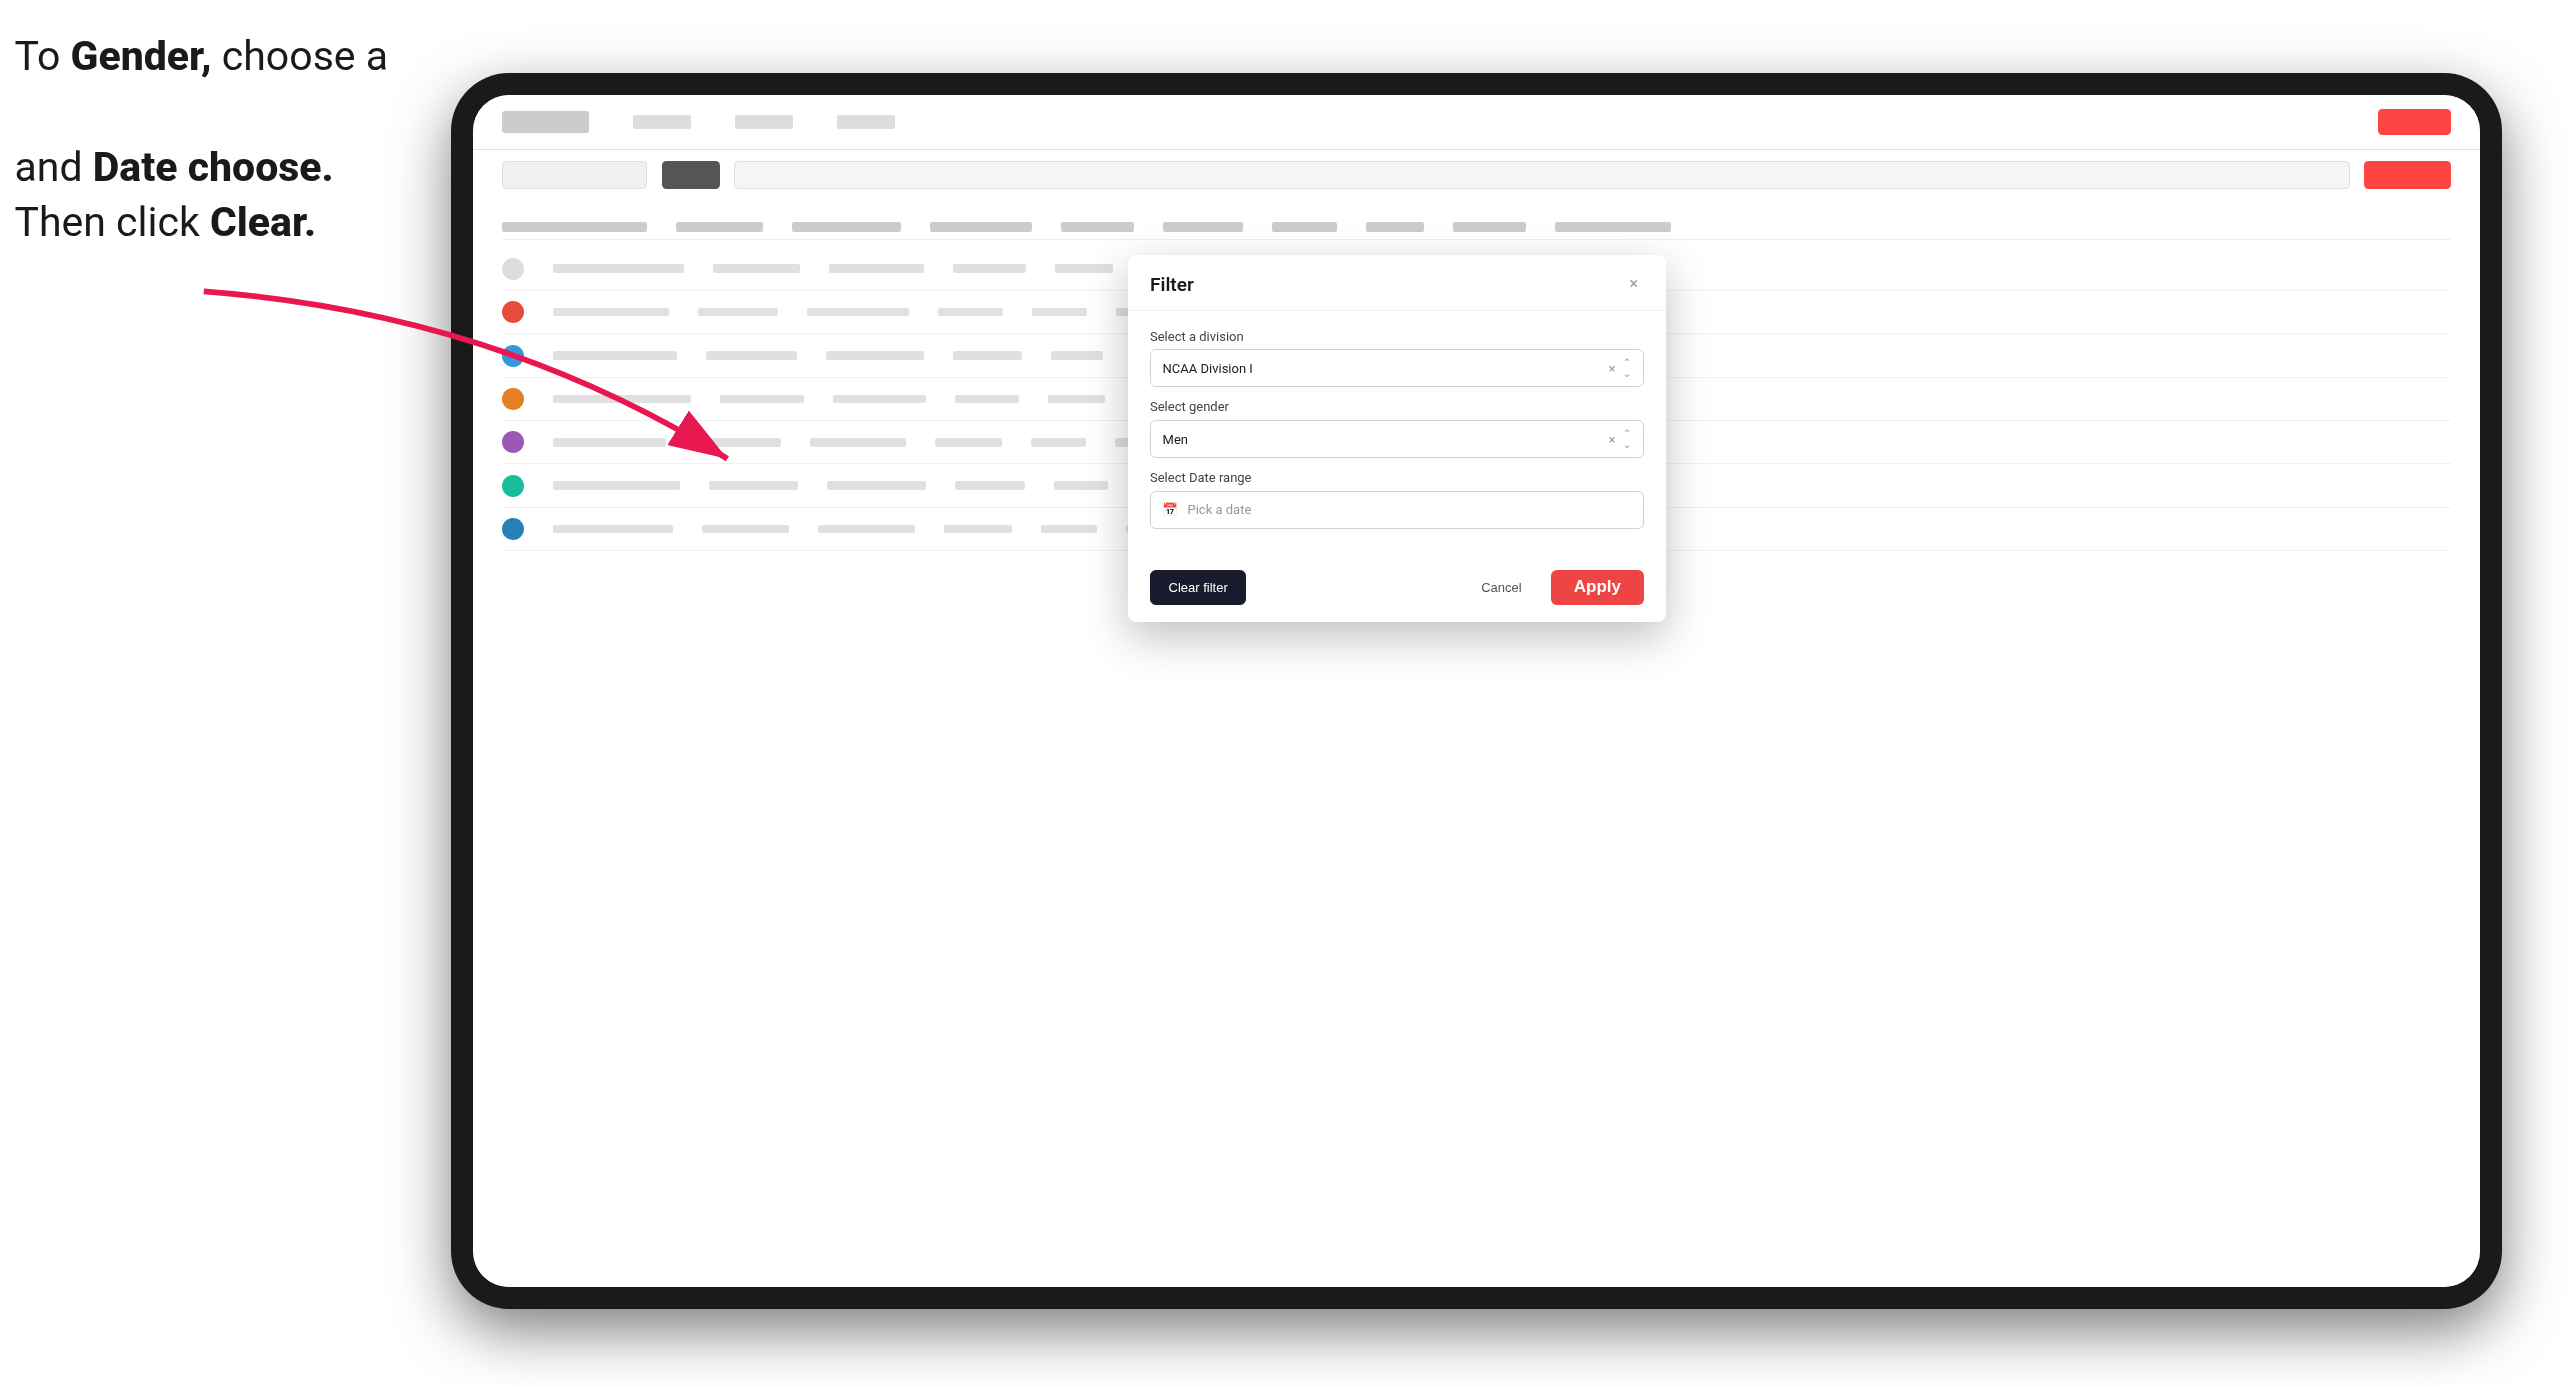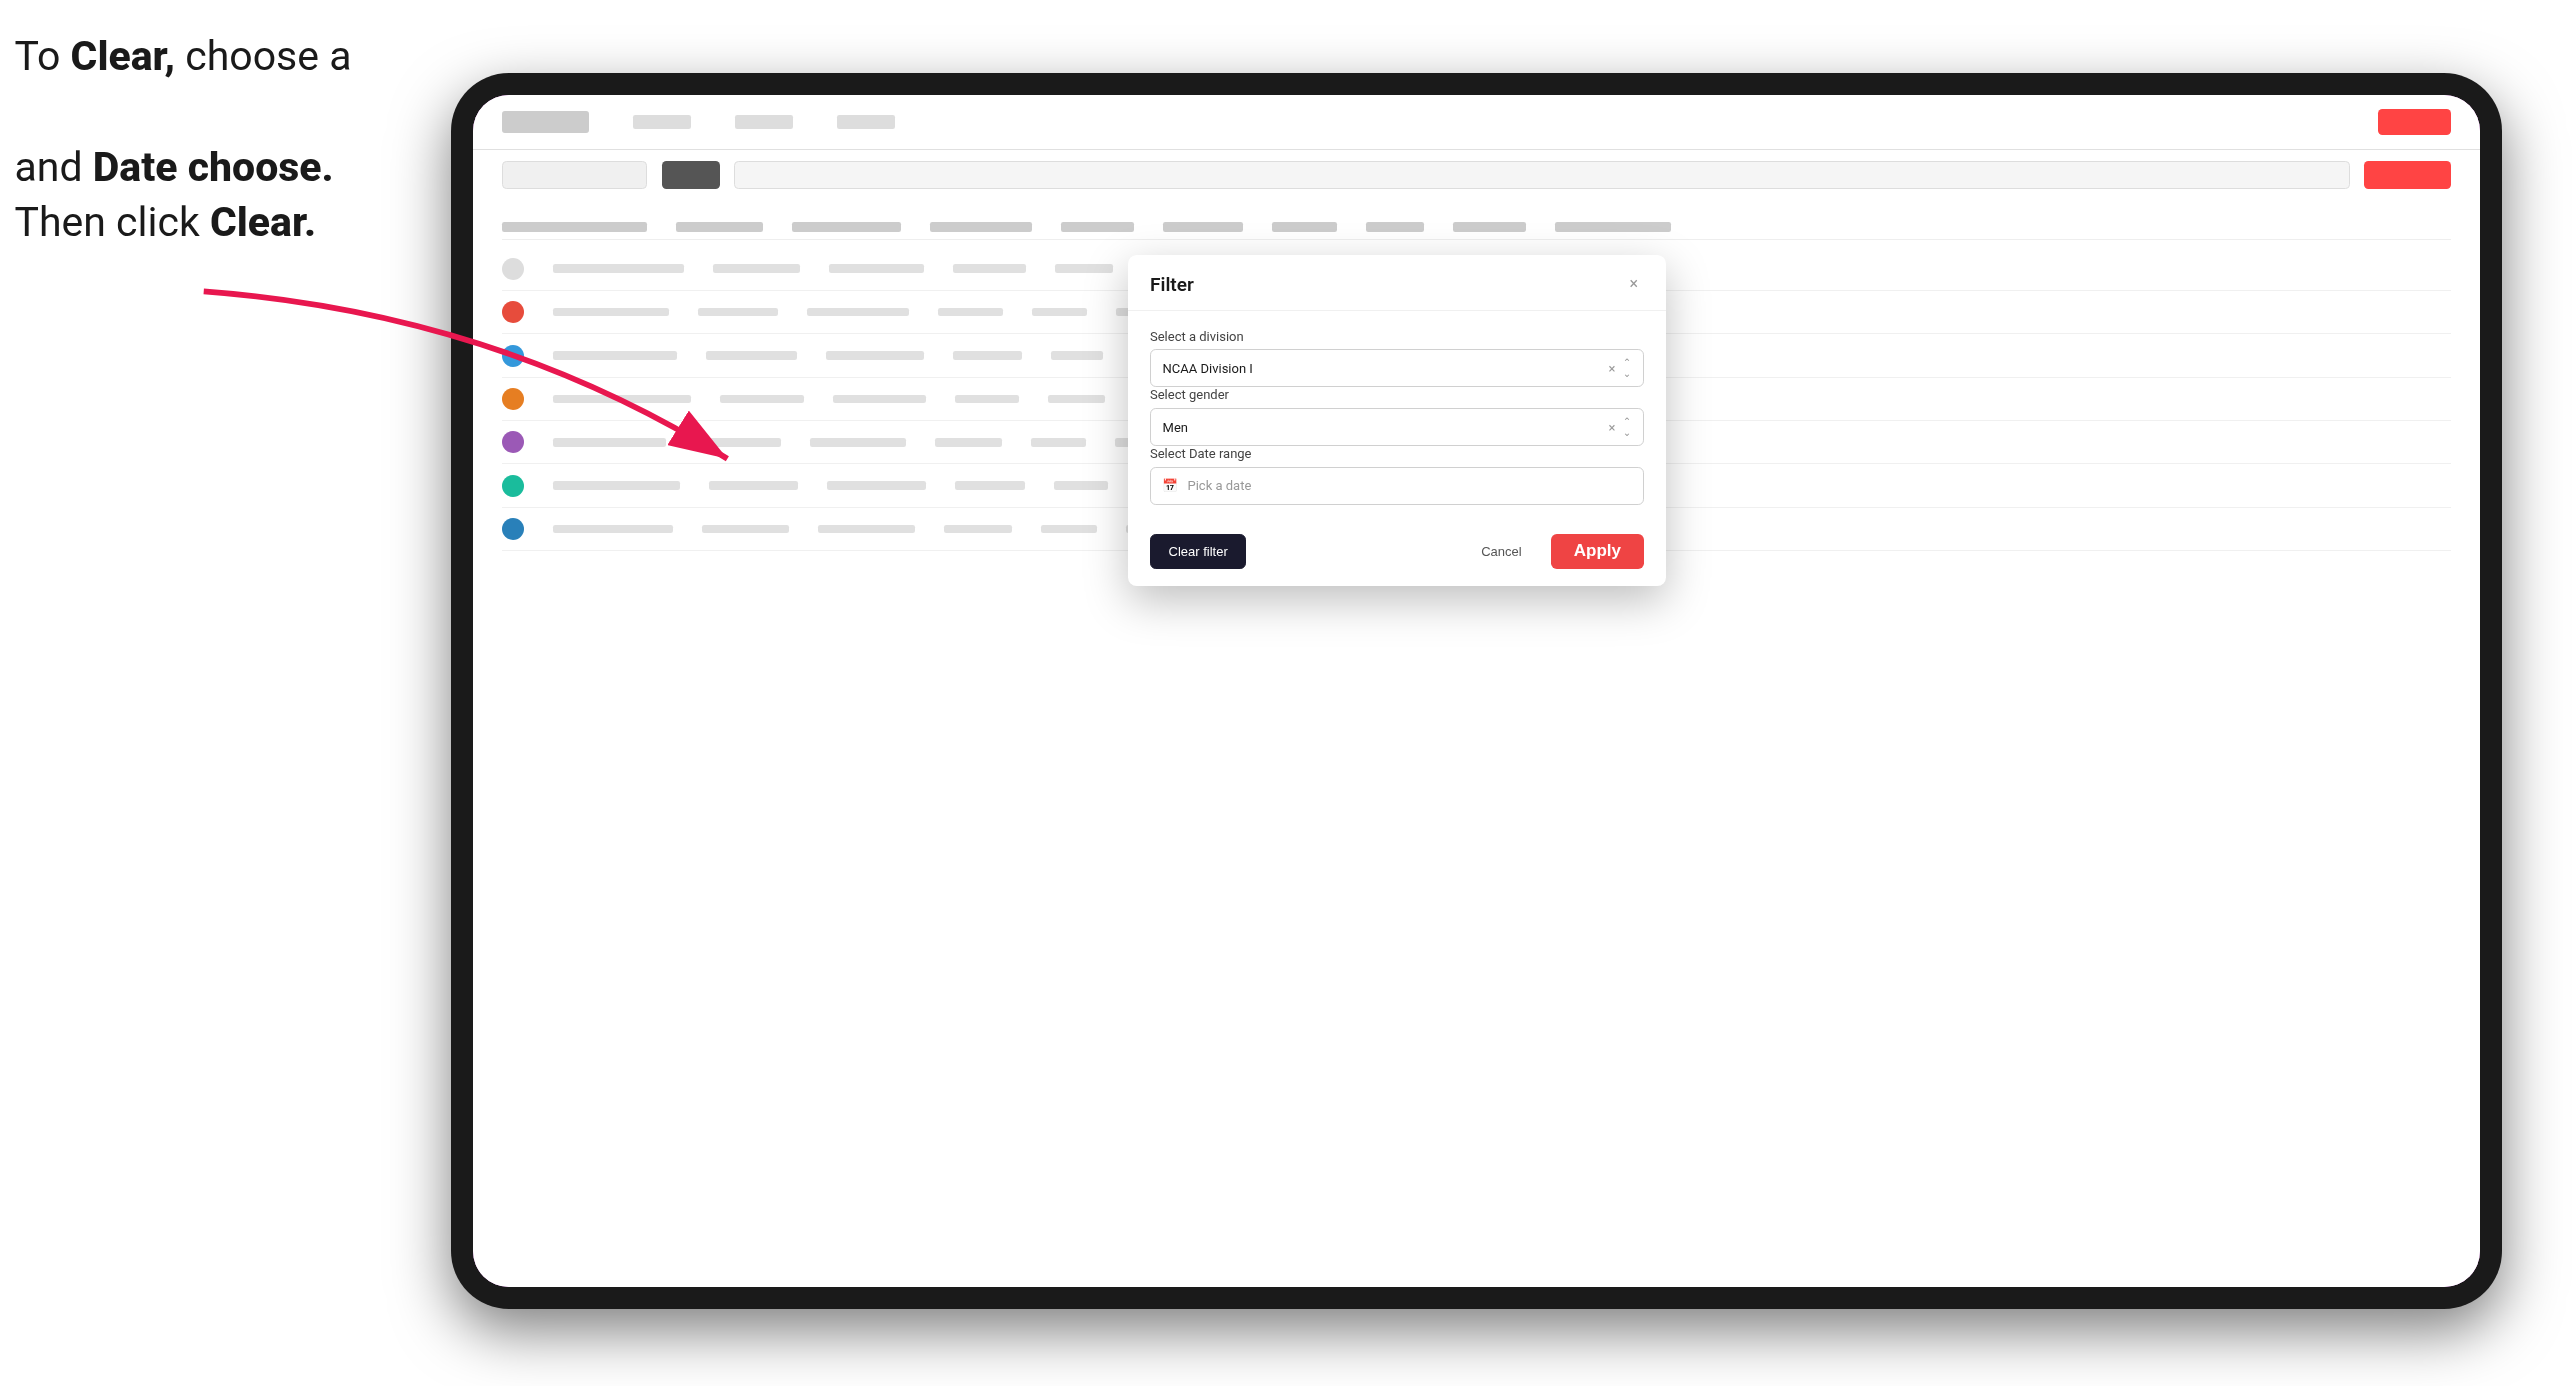--- a/index.html
+++ b/index.html
@@ -243,21 +243,21 @@
       cursor: pointer;
       color: #999;
       font-size: 16px;
     }
 
     .modal-body {
       padding: 17.5px 22px;
     }
 
     .form-group {
-      margin-bottom: 0;
+      margin-bottom: 12px;
     }
     .form-label {
       font-size: 13px;
       color: #444;
       margin-bottom: 5.8px;
       display: block;
     }
     .form-select {
       width: 100%;
       height: 38px;
@@ -350,21 +350,21 @@
       font-size: 17px;
       font-weight: 600;
       cursor: pointer;
     }
   </style>
 </head>
 <body>
 
 <div class="instruction-text">
   <div style="font-size:41px; line-height:1.35;">
-    <span>To <span class="bold">Clear,</span> choose a</span><br>
+    <span>To <span class="bold">Gender,</span> choose a</span><br>
     <br>
     <span>and <span class="bold">Date choose.</span></span><br>
     <span>Then click <span class="bold">Clear.</span></span>
   </div>
 </div>
 
 <div class="tablet-frame">
   <div class="tablet-screen">
 
     <div class="app-bg"></div>

